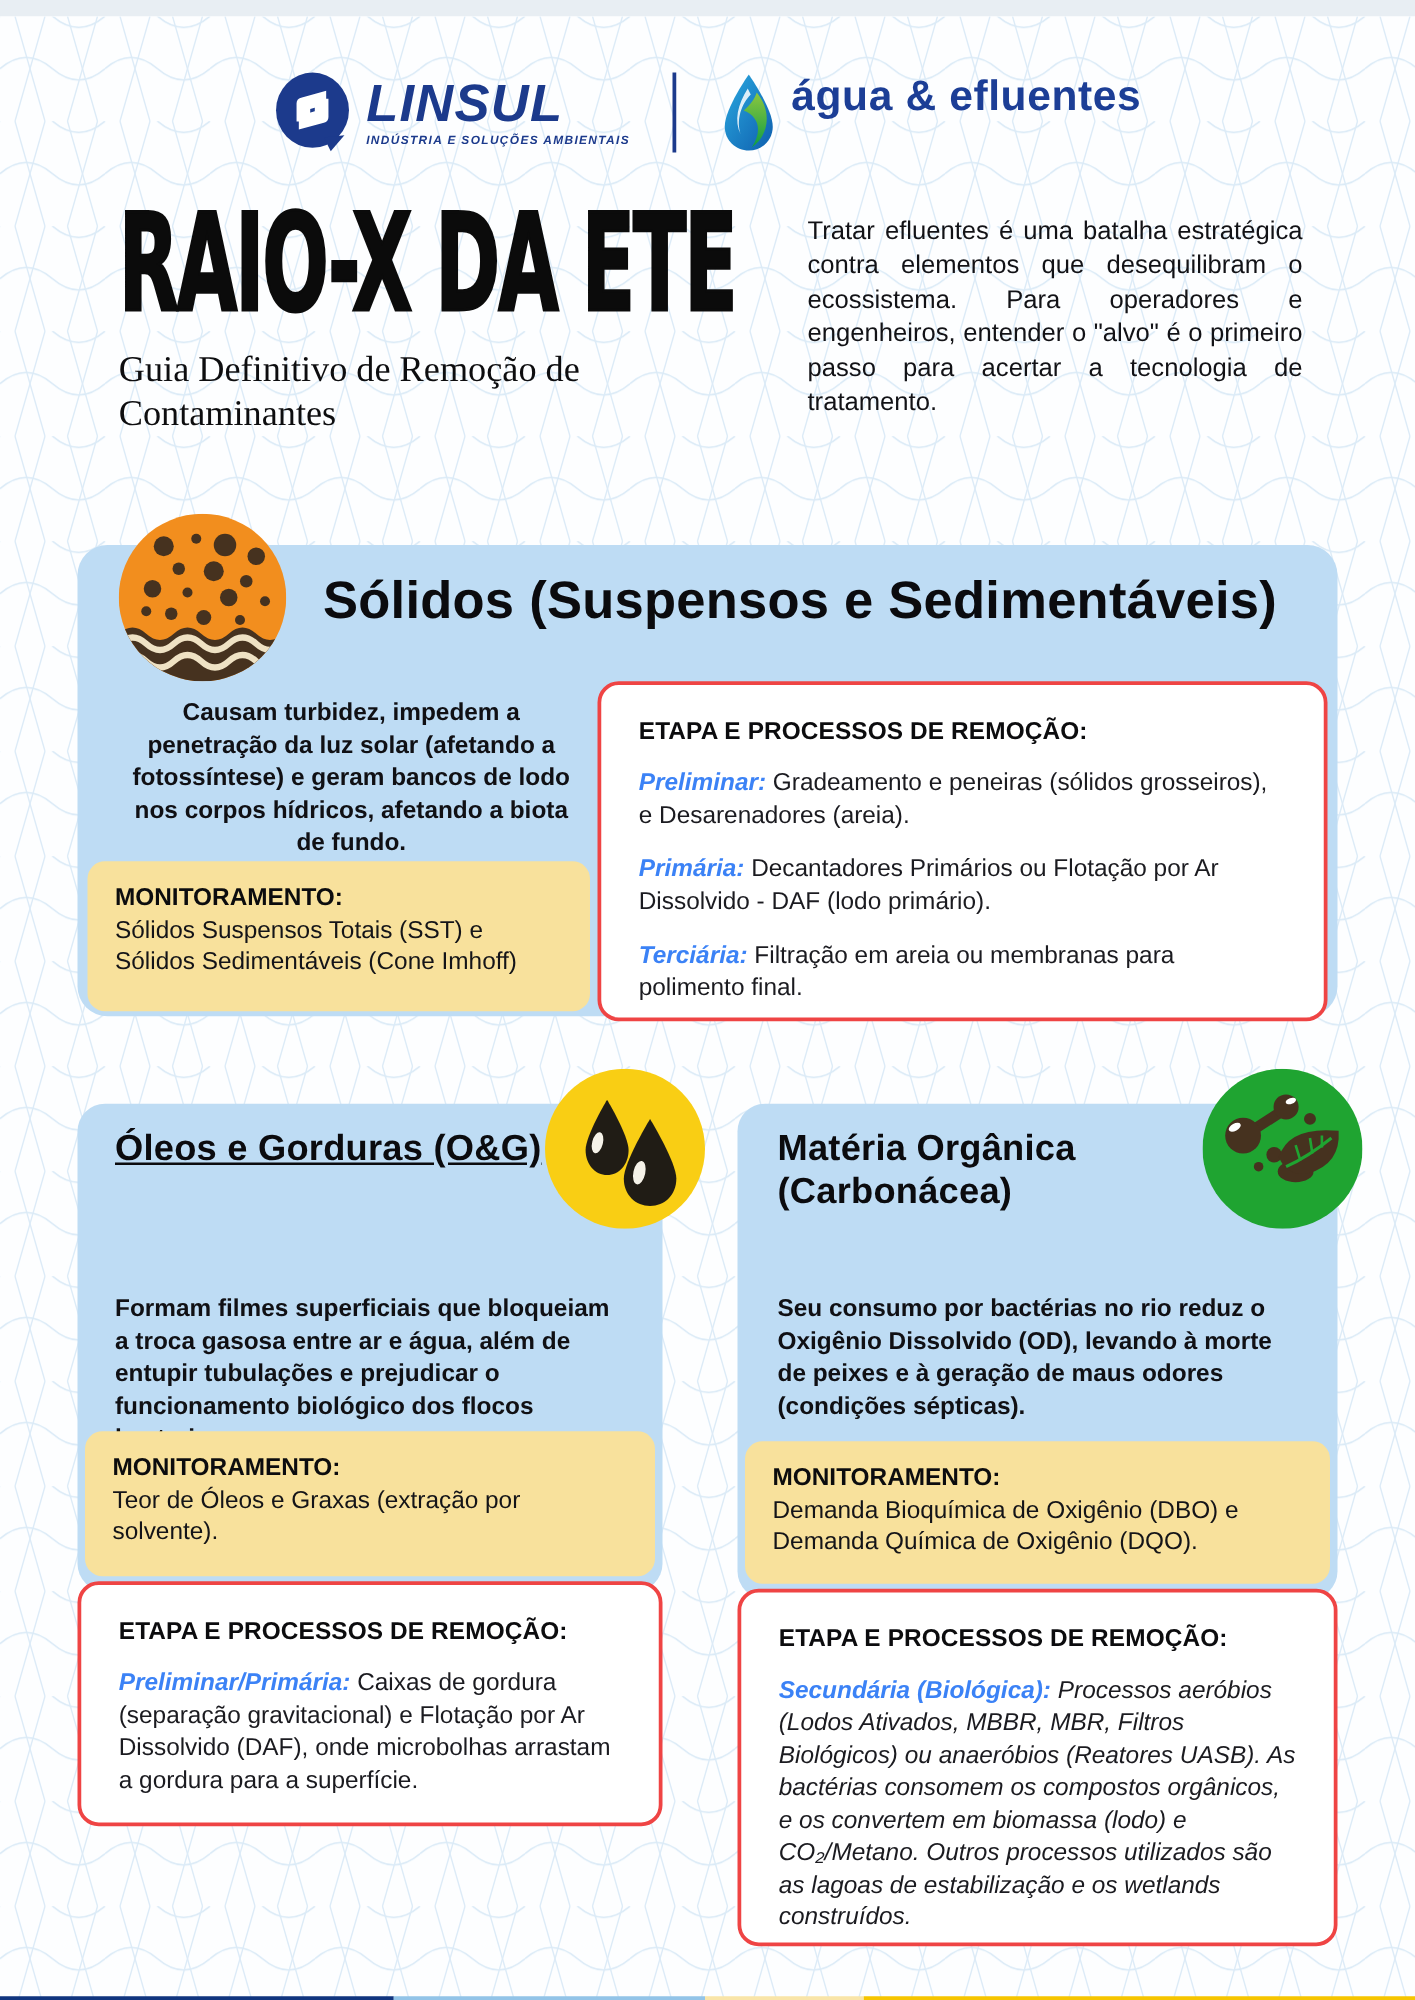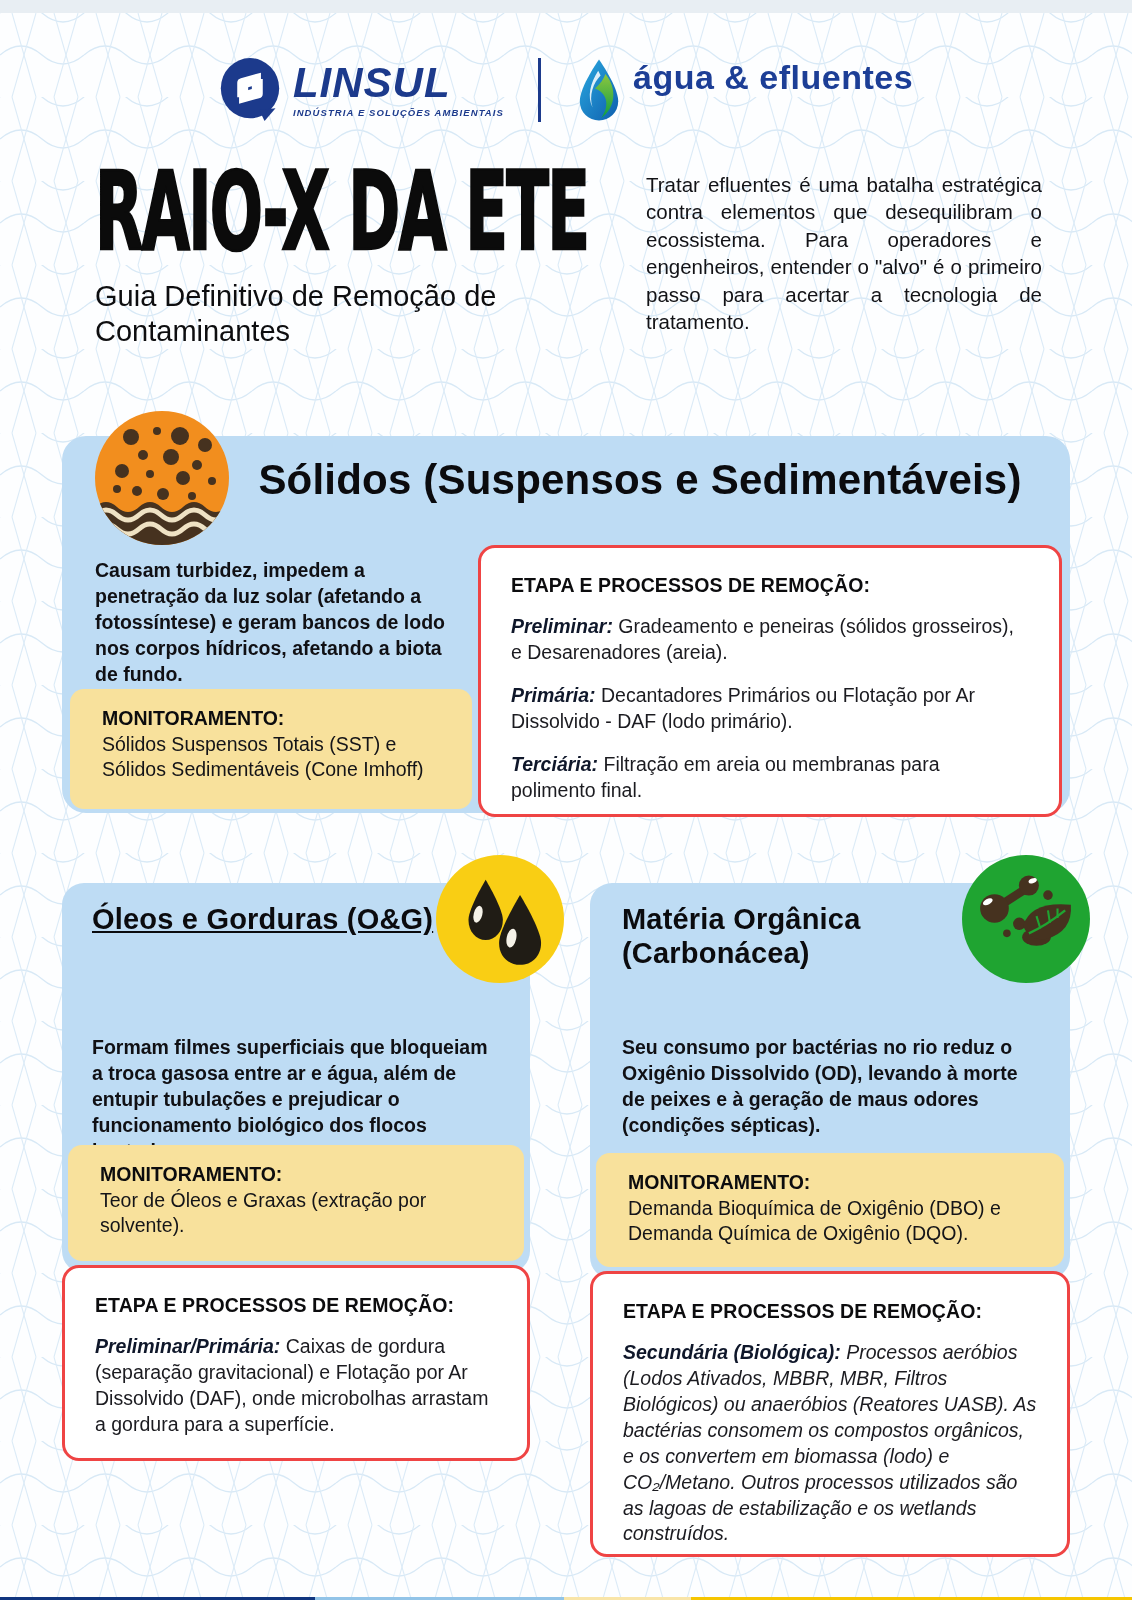--- a/index.html
+++ b/index.html
@@ -31,43 +31,43 @@
   .h1wrap{ position:absolute; left:95px; top:150px; z-index:2; }
   .h1{
     font-family:"DejaVu Sans","Liberation Sans",sans-serif;
     font-size:108px; font-weight:900; line-height:0.9; color:#0b0b0b;
     letter-spacing:-3px; white-space:nowrap;
     transform:scaleX(0.58); transform-origin:left top;
     -webkit-text-stroke:2.5px #0b0b0b;
   }
   .subtitle{
     position:absolute; left:95px; top:266px; width:510px; z-index:2;
-    font-size:29px; font-weight:500; color:#0d0d0f; line-height:1.22;
+    font-size:29px; font-weight:500; color:#0d0d0f; line-height:1.22;font-family:Liberation Serif, serif;
   }
   .intro{
     position:absolute; left:646px; top:158px; width:396px; z-index:2;
     font-size:20.5px; font-weight:500; color:#121216; line-height:1.34; text-align:justify;
   }
 
   
   .panel{ position:absolute; background:#bedcf4; border-radius:24px; z-index:1; }
   .sec-title{ position:absolute; z-index:2; font-weight:800; color:#0b0b0e; letter-spacing:0.2px; line-height:1.16; }
   .desc{ position:absolute; z-index:2; font-size:19.5px; font-weight:600; line-height:1.33; color:#101014; }
   .ybox{
-    position:absolute; z-index:2; background:#f8e19c; border-radius:14px; padding:18px 32px;
+    position:absolute; z-index:2; background:#f8e19c; border-radius:14px; padding:18px 22px;
   }
   .ybox .mh{ font-size:19.5px; font-weight:800; color:#0c0c0e; }
   .ybox .mt{ font-size:19.5px; font-weight:500; color:#141418; line-height:1.3; margin-top:2px; }
   .card{
     position:absolute; z-index:2; background:#ffffff; border:3px solid #ef4444; border-radius:17px;
     padding:26px 30px;
   }
   .card .rh{ font-size:19.5px; font-weight:800; color:#0c0c0e; letter-spacing:0.1px; }
   .removal-item{ font-size:19.5px; line-height:1.33; color:#1b1b20; margin-top:17px; }
-  .stage-label{ font-style:italic; font-weight:700; color:#0f172a; }
+  .stage-label{ font-style:italic; font-weight:700; color:#3b82f6; }
   .italic-all span{ font-style:italic; }
   .sec-icon{ position:absolute; z-index:3; }
 
   
   .footer{ position:absolute; left:0; bottom:0; width:1132px; height:16px; display:flex; z-index:4; }
   .footer .seg{ height:100%; }
 </style>
 </head>
 <body>
 
@@ -156,21 +156,21 @@
       </g>
       <g clip-path="url(#c1)">
         <path d="M0,96 Q11,86 22,96 T44,96 T66,96 T88,96 T110,96 T132,96 T154,96 V140 H0 Z" fill="#46321f"></path>
         <path d="M0,104 Q11,94 22,104 T44,104 T66,104 T88,104 T110,104 T132,104 T154,104" fill="none" stroke="#efe2c4" stroke-width="5"></path>
         <path d="M0,118 Q11,108 22,118 T44,118 T66,118 T88,118 T110,118 T132,118 T154,118" fill="none" stroke="#efe2c4" stroke-width="5"></path>
       </g>
     </svg>
 
     <div class="sec-title" style="left:240px; top:443px; width:800px; text-align:center; font-size:42px;">Sólidos (Suspensos e Sedimentáveis)</div>
 
-    <div class="desc" style="left:95px; top:545px; width:372px;">Causam turbidez, impedem a penetração da luz solar (afetando a fotossíntese) e geram bancos de lodo nos corpos hídricos, afetando a biota de fundo.</div>
+    <div class="desc" style="left:95px; top:545px; width:372px;text-align:center;">Causam turbidez, impedem a penetração da luz solar (afetando a fotossíntese) e geram bancos de lodo nos corpos hídricos, afetando a biota de fundo.</div>
 
     <div class="ybox" style="left:70px; top:676px; width:402px; height:120px;">
       <div class="mh">MONITORAMENTO:</div>
       <div class="mt">Sólidos Suspensos Totais (SST) e Sólidos Sedimentáveis (Cone Imhoff)</div>
     </div>
 
     <div class="card" style="left:478px; top:532px; width:584px; height:272px;">
       <div class="rh">ETAPA E PROCESSOS DE REMOÇÃO:</div>
       <p class="removal-item">
         <em class="stage-label">Preliminar:</em><span> Gradeamento e peneiras (sólidos grosseiros), e Desarenadores (areia).</span>

